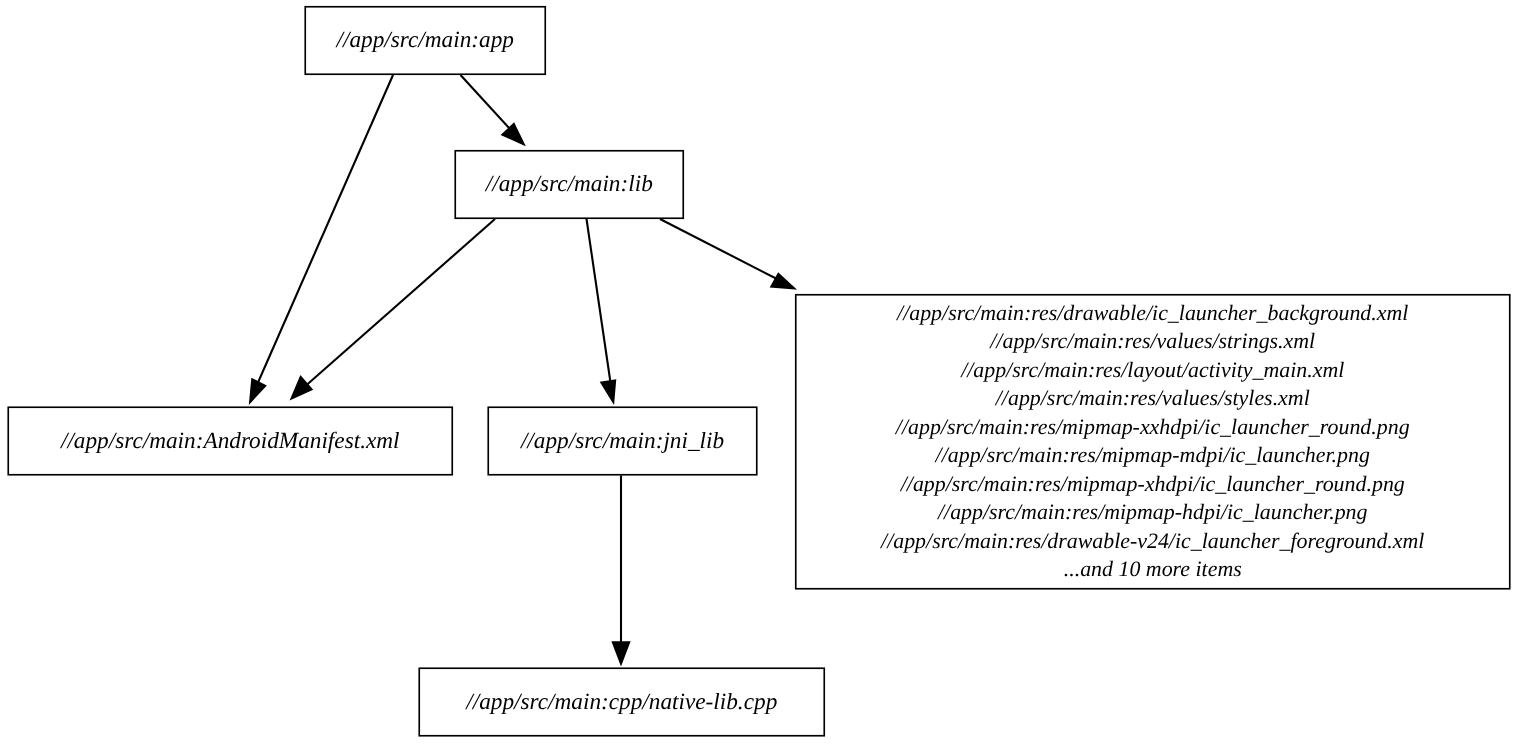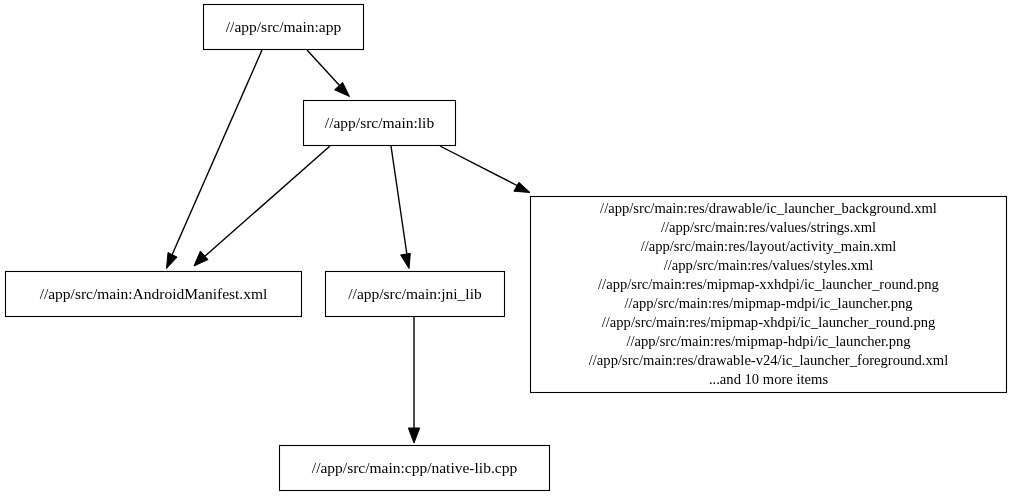--- a/index.html
+++ b/index.html
@@ -1,18 +1,18 @@
 <!DOCTYPE html>
 <html><head>
 <meta charset="utf-8">
 <style>
   html,body{margin:0;padding:0;background:#ffffff;}
   body{width:1018px;height:496px;overflow:hidden;
        font-family:"Liberation Serif","DejaVu Serif",serif;}
-  #graph{position:relative;width:858px;height:496px;}
+  #graph{position:relative;width:858px;height:496px;font-style:italic;}
   svg{display:block;}
   .node-box{fill:#ffffff;stroke:#000000;stroke-width:1.1;}
   .node-label{font-family:"Liberation Serif","DejaVu Serif",serif;
               font-size:15.5px;fill:#000000;text-anchor:middle;
               dominant-baseline:middle;white-space:pre;}
   .multi-label{font-family:"Liberation Serif","DejaVu Serif",serif;
                font-size:14.6px;fill:#000000;text-anchor:middle;white-space:pre;}
   .edge-line{stroke:#000000;stroke-width:1.4;fill:none;}
   .edge-head{fill:#000000;stroke:#000000;stroke-width:1;}
 </style>

